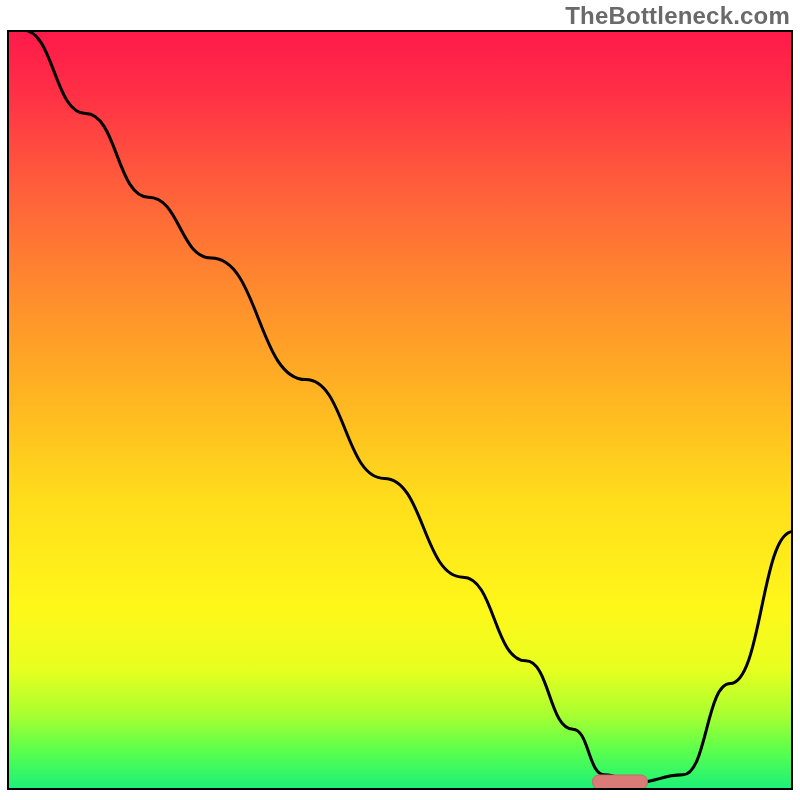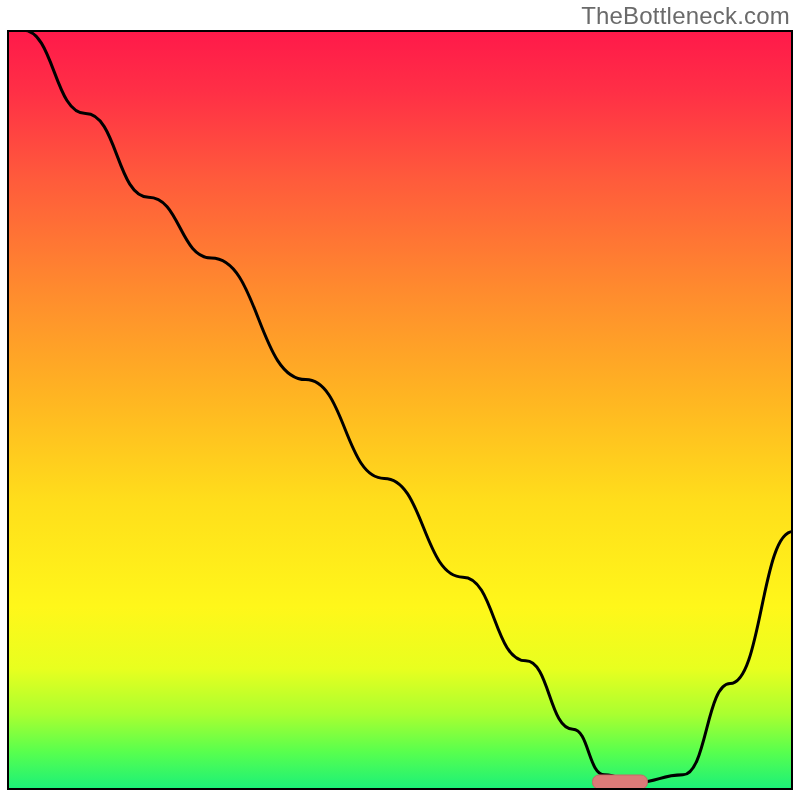--- a/index.html
+++ b/index.html
@@ -14,21 +14,21 @@
   .chart-wrap {
     position: relative;
     width: 800px;
     height: 800px;
   }
   .watermark {
     position: absolute;
     top: 2px;
     right: 10px;
     font-size: 24px;
-    font-weight: normal;
+    font-weight: bold;
     color: #6a6a6a;
     letter-spacing: 0.2px;
   }
   .plot {
     position: absolute;
     left: 7px;
     top: 30px;
     width: 786px;
     height: 760px;
     box-sizing: border-box;

